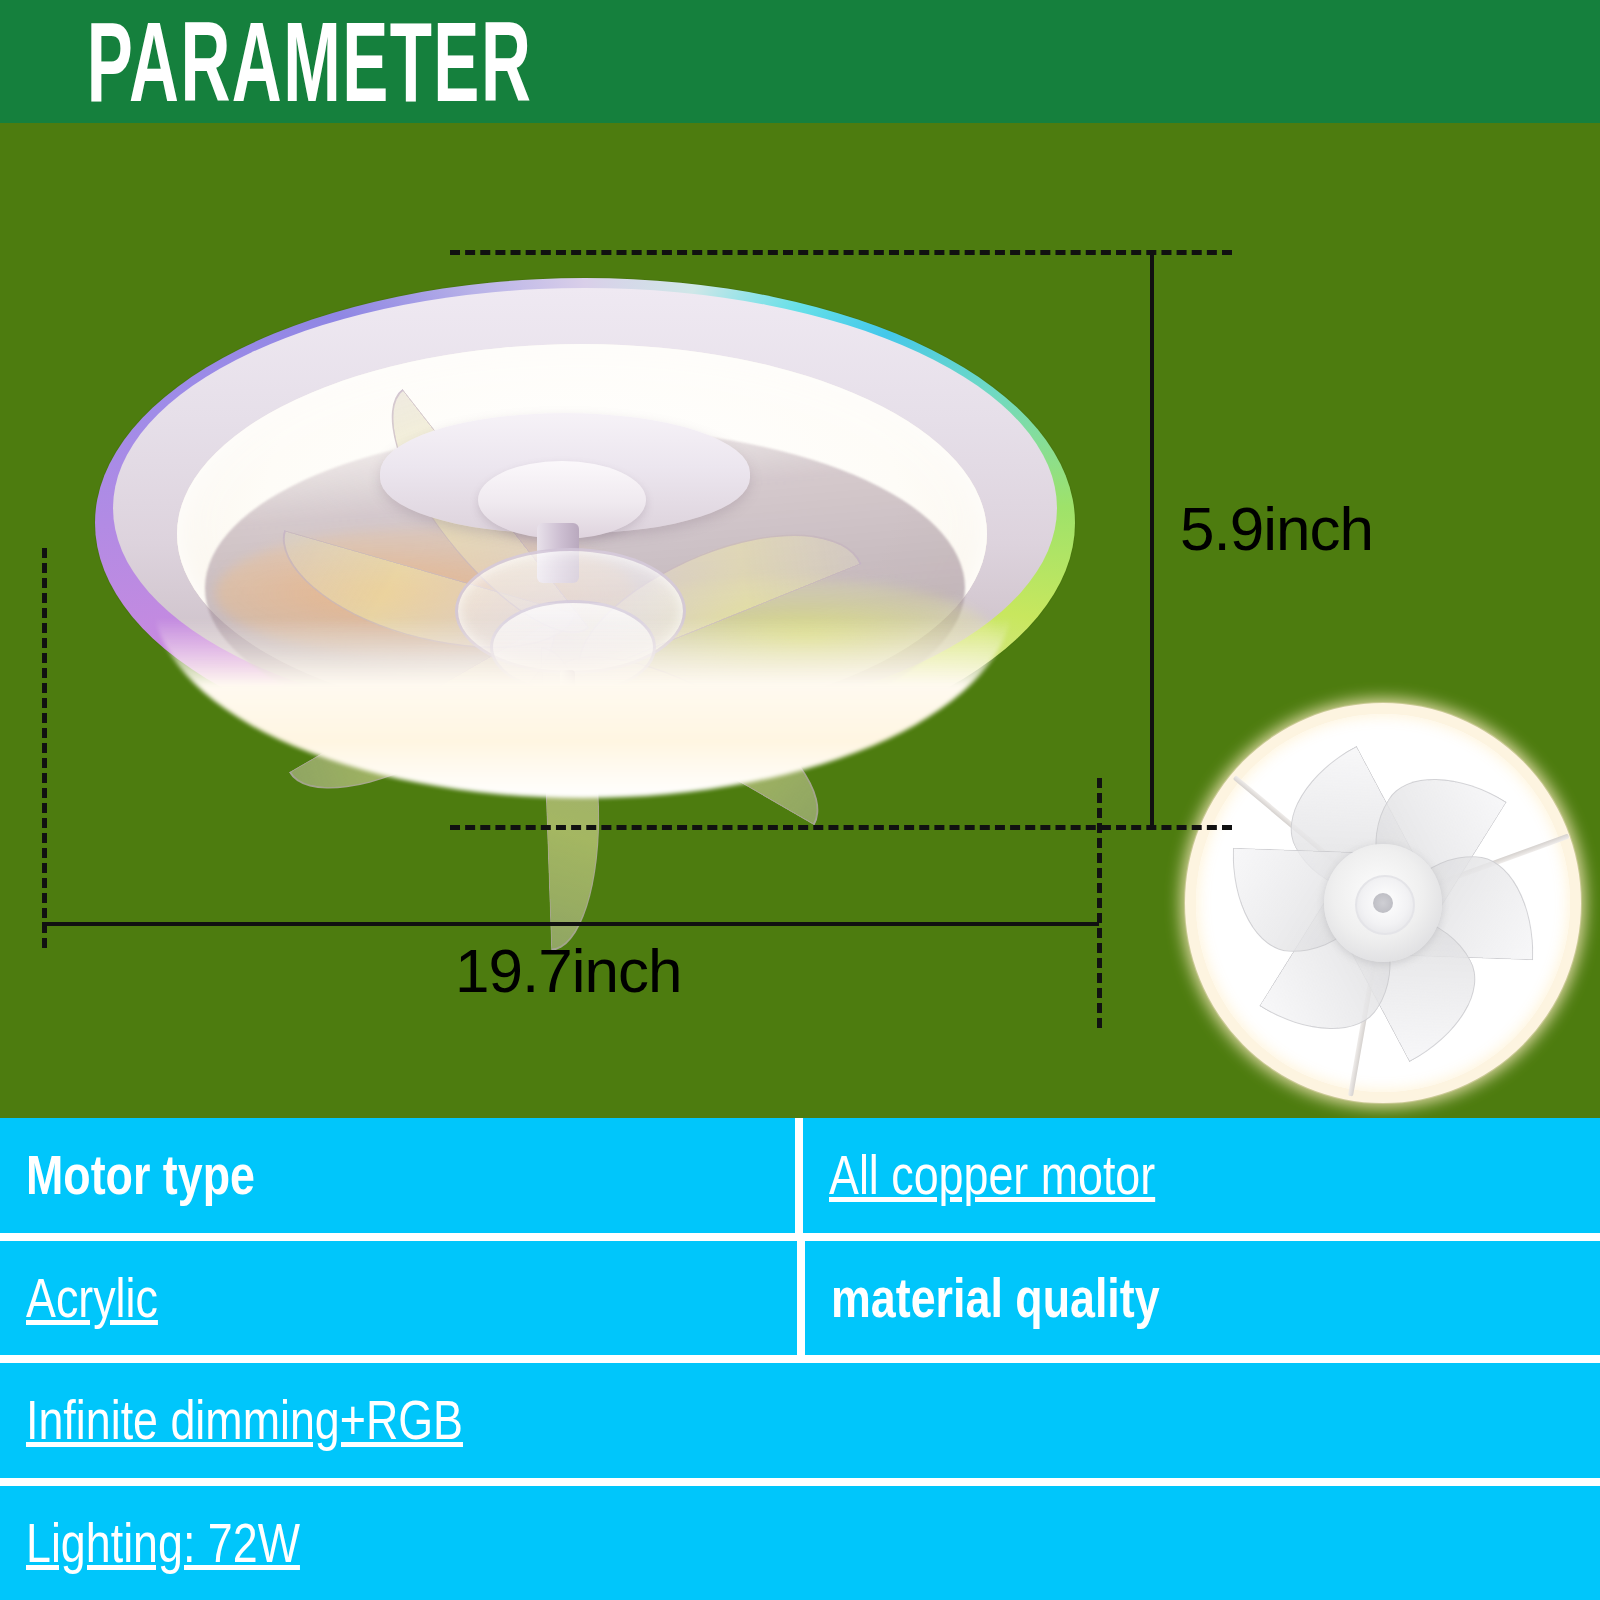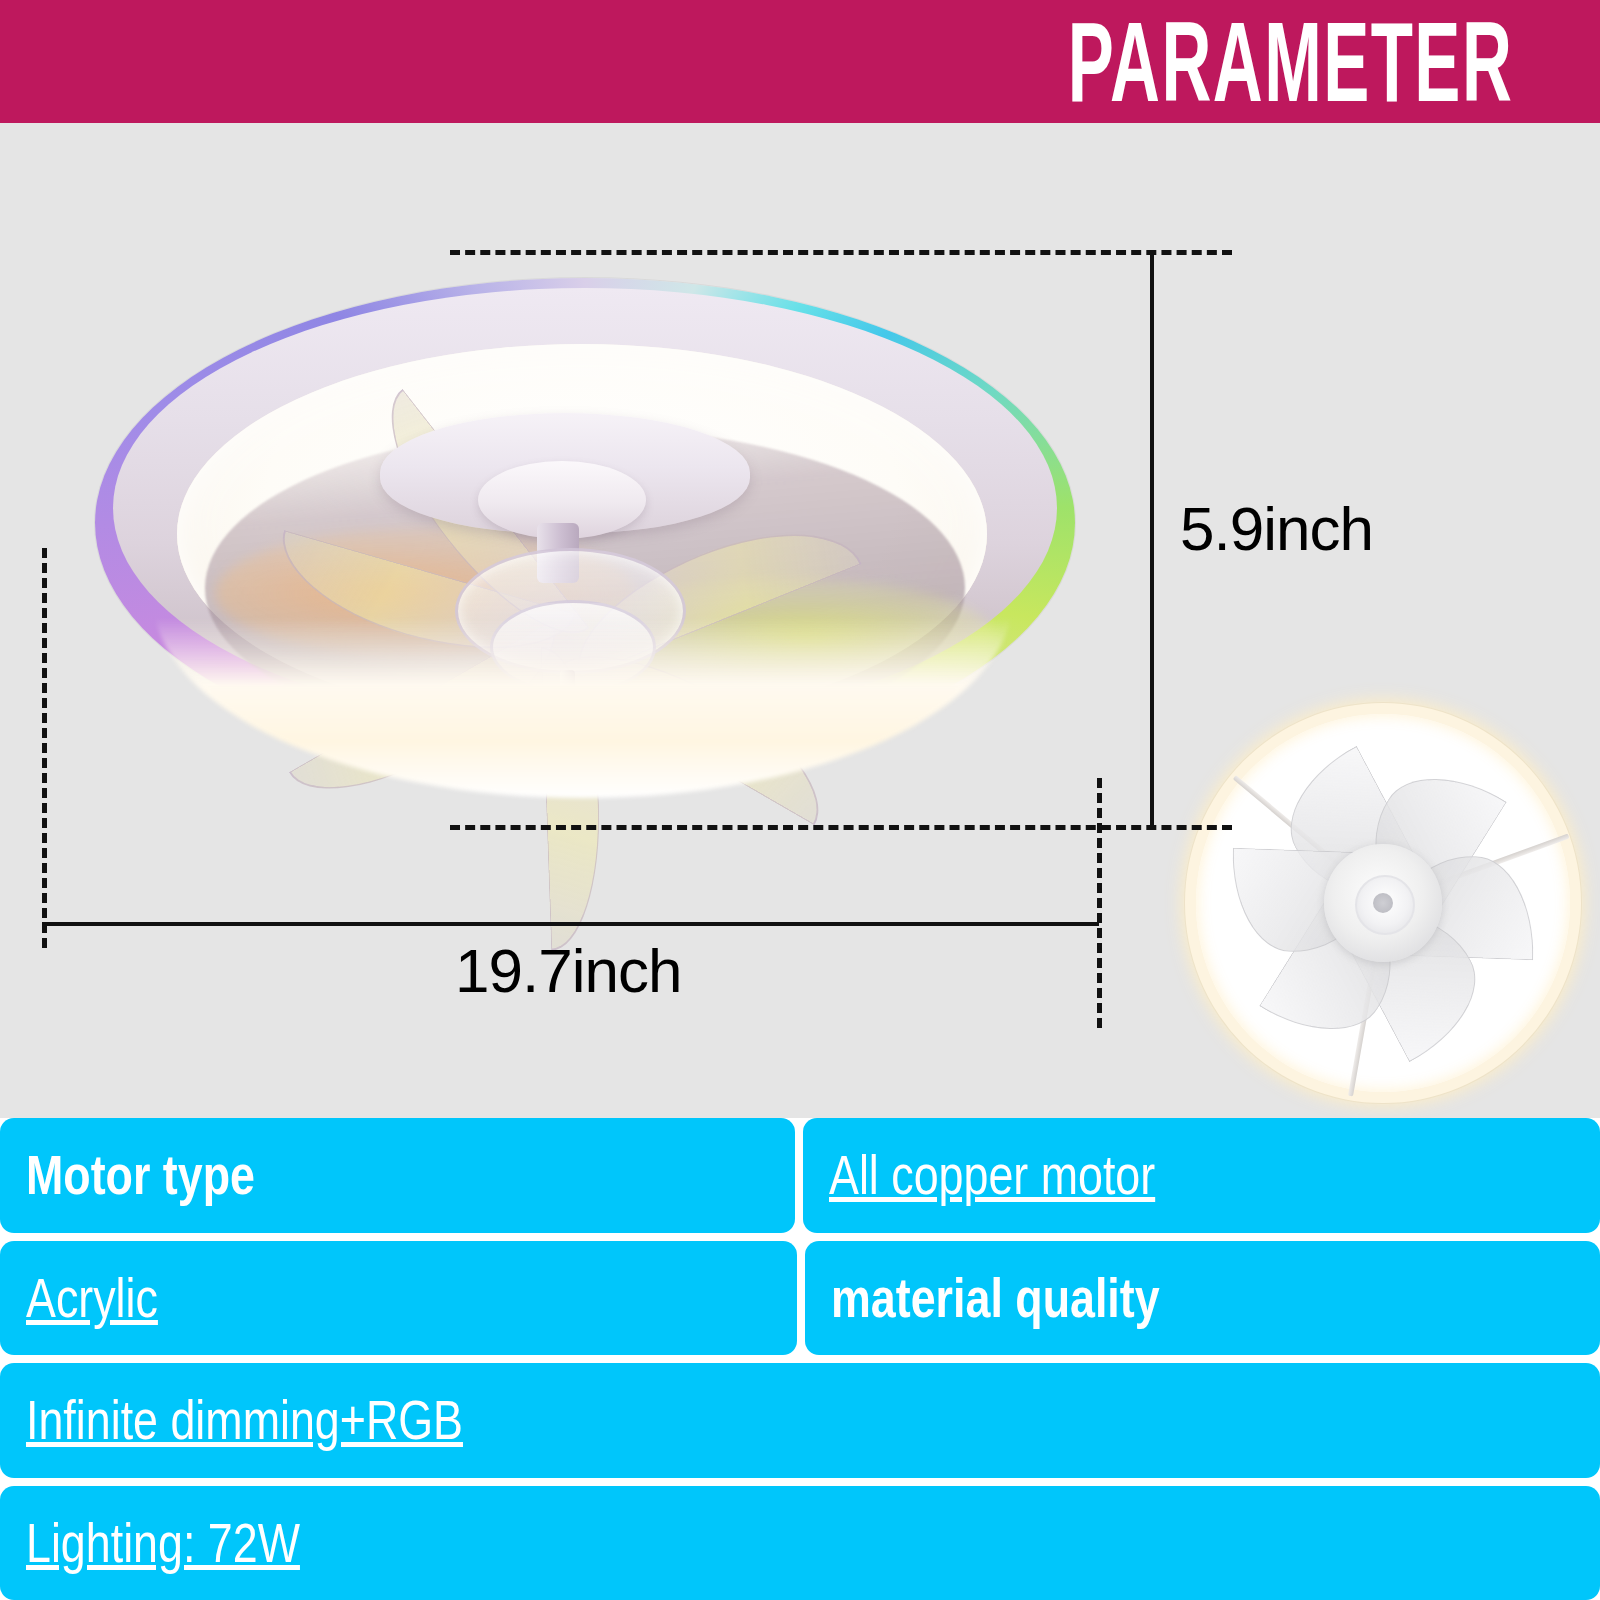--- a/index.html
+++ b/index.html
@@ -14,44 +14,44 @@
     overflow: hidden;
     font-family: "Liberation Sans", sans-serif;
   }
 
   
   #header-banner {
     position: absolute;
     left: 0; top: 0;
     width: 1600px;
     height: 123px;
-    background: #be185d;
+    background: #15803d;
     display: flex;
     align-items: center;
-    justify-content: flex-end;
+    justify-content: flex-start;
   }
   #header-title {
     color: #ffffff;
     font-family: "Liberation Sans Narrow", "Liberation Sans", sans-serif;
     font-size: 96px;
     font-weight: bold;
     letter-spacing: 2px;
     transform: scaleX(0.72) scaleY(1.18);
     transform-origin: center center;
     white-space: nowrap;
     line-height: 1;
   }
 
   
   #hero-area {
     position: absolute;
     left: 0; top: 123px;
     width: 1600px;
     height: 1138px;
-    background: #e5e5e5;
+    background: #4d7c0f;
   }
 
   
   .dash-h {
     position: absolute;
     height: 0;
     border-top: 5px dashed #111111;
   }
   .dash-v {
     position: absolute;
@@ -360,21 +360,20 @@
     display: flex;
     align-items: center;
     padding: 8px 26px;
     box-sizing: border-box;
     font-family: "Liberation Sans Narrow", "Liberation Sans", sans-serif;
     font-size: 56px;
     font-weight: bold;
     line-height: 1;
     overflow: hidden;
     white-space: nowrap;
-    border-radius: 14px;
   }
   .spec-cell span {
     display: inline-block;
     transform: scaleX(0.80);
     transform-origin: left center;
   }
   .spec-cell.key   { width: 795px; flex: 0 0 795px; }
   .spec-cell.value { flex: 1 1 auto; text-decoration: underline; }
   .spec-cell.value span { font-weight: normal; }
 </style>

